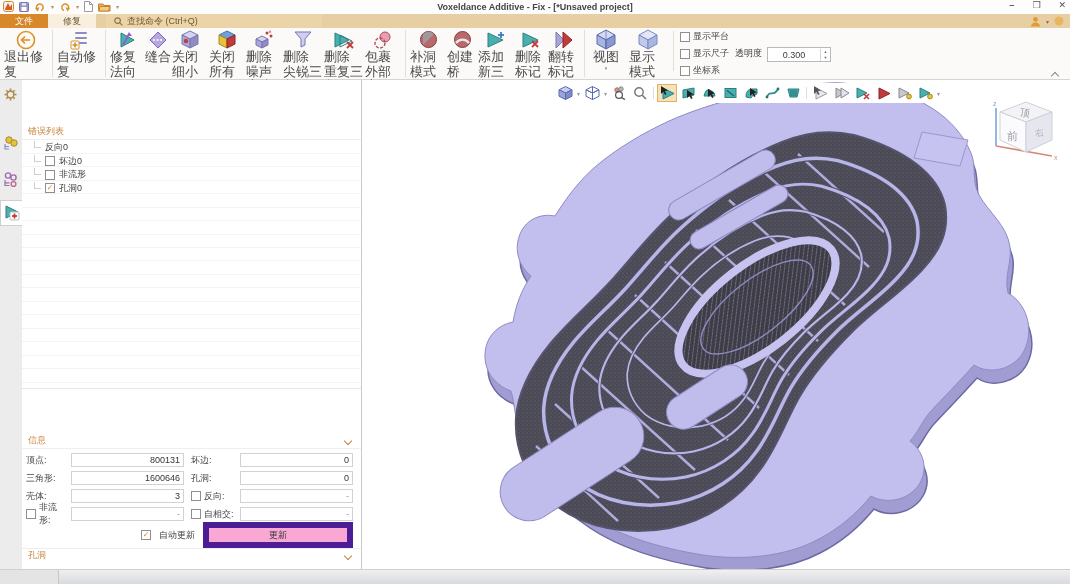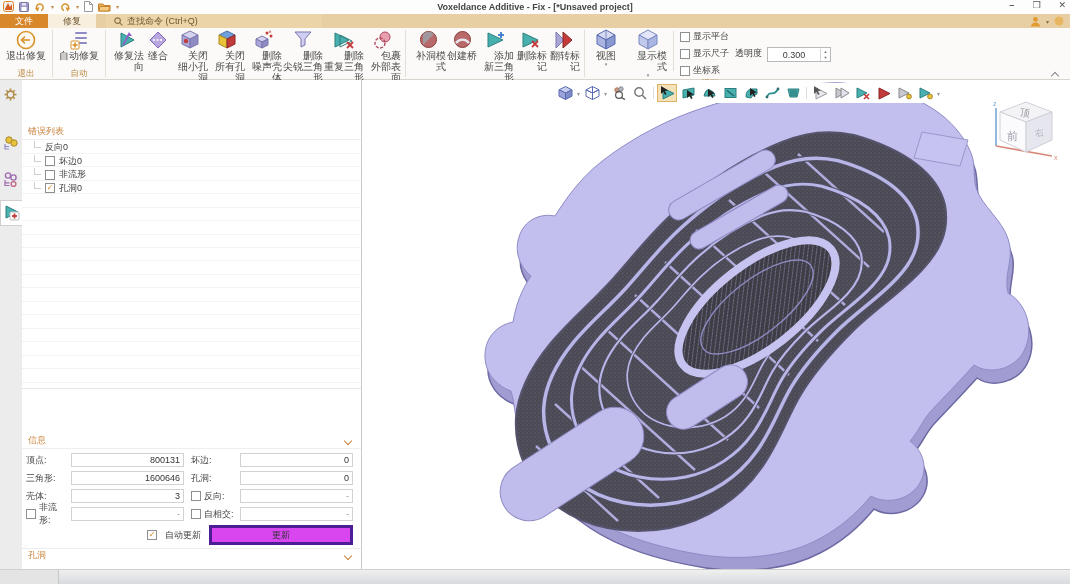--- a/index.html
+++ b/index.html
@@ -17,21 +17,21 @@
   .tab-file{background:#d8882b;color:#fff;padding:0 15px;line-height:14px;}
   .tab-repair{background:#f8efdf;color:#6f5832;padding:0 15px;line-height:14px;}
   .searchbox{margin-left:10px;display:flex;align-items:center;gap:4px;color:#6f5832;line-height:14px;padding:0 8px;width:200px;background:#ecd4a9;}
   .tab-right{margin-left:auto;display:flex;align-items:center;gap:5px;padding-right:6px;}
   
   .ribbon{position:absolute;left:0;top:28px;right:0;height:51px;background:#fbfaf8;border-bottom:1px solid #d9d5cc;display:flex;align-items:stretch;}
   .rgroup{display:flex;flex-direction:column;align-items:center;padding:1px 4px 0;}
   .rbuttons{display:flex;flex:1;align-items:flex-start;gap:1px;}
   .rbtn{display:flex;flex-direction:column;align-items:center;cursor:default;}
   .rbtn .icn{height:21px;display:flex;align-items:center;justify-content:center;}
-  .rbtn .lbl{white-space:pre-line;text-align:right;line-height:1.12;font-size:10px;color:#4a4a4a;}
+  .rbtn .lbl{white-space:pre-line;text-align:left;line-height:1.12;font-size:13px;color:#4a4a4a;}
   .glabel{color:#bb8a44;font-size:8.5px;height:11px;line-height:11px;}
   .gsep{width:1px;background:#e3dfd7;margin:2px 0;}
   .vgrid{display:flex;align-items:flex-start;gap:6px;}
   .vchecks{display:flex;flex-direction:column;gap:4px;padding-top:1px;}
   .vcheck{display:flex;align-items:center;gap:3px;color:#4a4a4a;}
   .transp{display:flex;align-items:flex-start;gap:5px;padding-top:18px;}
   .spinbox{width:62px;height:13px;border:1px solid #b9b9b9;background:#fff;display:flex;align-items:center;}
   .spinbox .val{flex:1;text-align:center;}
   .spinbox .arrows{width:9px;border-left:1px solid #d5d5d5;display:flex;flex-direction:column;align-items:center;font-size:4px;color:#777;line-height:6px;}
   .ribbon-collapse{position:absolute;right:10px;bottom:2px;width:8px;height:6px;}
@@ -54,21 +54,21 @@
   .errlist{height:247px;border-bottom:1px solid #e7e7e7;padding-top:1px;
            background-image:repeating-linear-gradient(to bottom,transparent 0,transparent 12.5px,#f3f3f3 12.5px,#f3f3f3 13.5px);}
   .erow{height:13.5px;display:flex;align-items:center;gap:4px;padding-left:12px;}
   .tree-tick{width:6px;height:6px;border-left:1px solid #cfcfcf;border-bottom:1px solid #cfcfcf;margin-top:-6px;}
   .info-grid{padding:4px 8px 0 4px;display:flex;flex-direction:column;gap:4px;}
   .irow{display:flex;align-items:center;gap:3px;height:14px;}
   .ilabel{width:42px;text-align:left;color:#444;display:flex;align-items:center;gap:3px;}
   .ilabel.c2{width:46px;margin-left:4px;}
   .ifield{flex:1;height:12px;border:1px solid #d2d2d2;background:#fff;text-align:right;padding:0 3px;line-height:12px;color:#333;}
   .updrow{display:flex;align-items:center;justify-content:flex-end;gap:8px;height:16px;margin-top:2px;}
-  .updbtn{width:138px;height:14px;border:3px solid #4c1d95;background:#d946ef;text-align:center;line-height:14px;color:#333;}
+  .updbtn{width:138px;height:14px;border:6px solid #4c1d95;background:#f9a8d4;text-align:center;line-height:14px;color:#333;}
   .sections{margin-top:auto;}
   .sect-h{height:13px;line-height:13px;color:#ca8540;padding:0 10px 0 6px;border-top:1px solid #ededed;display:flex;justify-content:space-between;align-items:center;}
   .panel-foot{height:8px;}
   
   .viewport{position:absolute;left:362px;top:80px;right:0;bottom:14px;background:#fff;overflow:hidden;}
   .vtoolbar{position:absolute;left:192px;top:3px;display:flex;align-items:center;gap:1px;background:#fff;padding:1px;}
   .vtb{width:18px;height:16px;display:flex;align-items:center;justify-content:center;border:1px solid transparent;}
   .vtb.sel{background:#f6e2b8;border:1px solid #dcb265;}
   .vtb-sep{width:1px;height:12px;background:#ddd;margin:0 2px;}
   .vtb-caret{font-size:6px;color:#999;margin:0 1px;}

